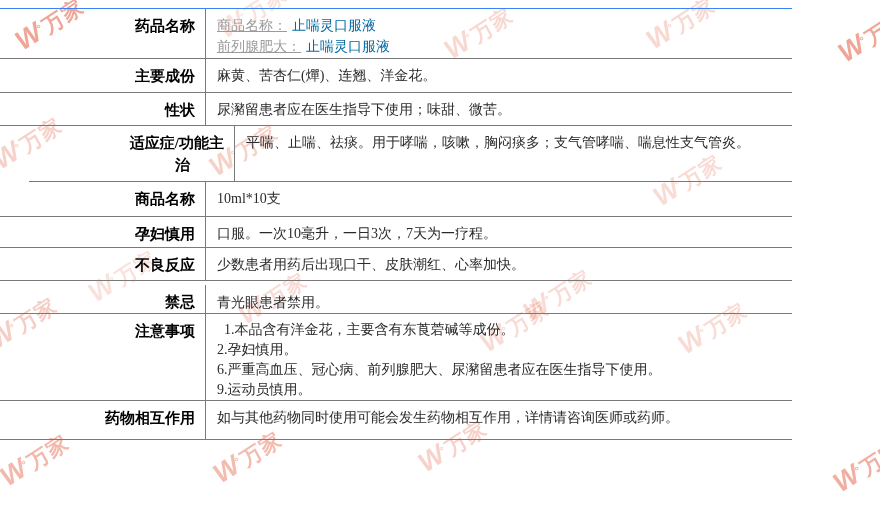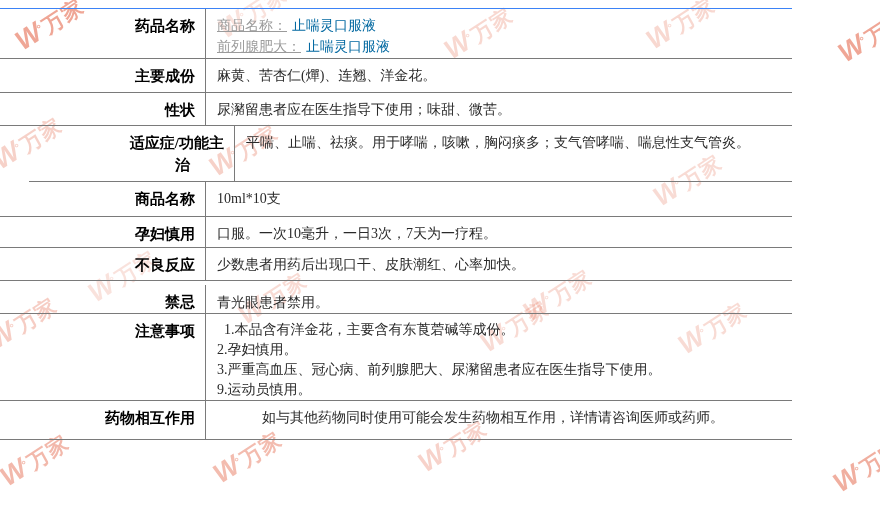--- a/index.html
+++ b/index.html
@@ -38,21 +38,21 @@
   }
   .row:nth-child(1)  { height:50px; }
   .row:nth-child(2)  { height:34px; }
   .row:nth-child(3)  { height:33px;justify-content:flex-end; }
   .row:nth-child(4)  { height:56px;margin-left:29px; }
   .row:nth-child(5)  { height:35px; }
   .row:nth-child(6)  { height:31px; }
   .row:nth-child(7)  { height:33px; }
   .row:nth-child(8)  { height:33px;align-items:flex-end; }
   .row:nth-child(9)  { height:87px;justify-content:flex-end; }
-  .row:nth-child(10) { height:39px;gap:45px; }
+  .row:nth-child(10) { height:39px; }
 
   .label-cell {
     width:206px;
     border-right:1px solid #7a7a7a;
     padding:6px 10px 0 0;
     text-align:right;
     font-weight:bold;
     font-size:15px;
     color:#000000;
     line-height:22px;
@@ -163,21 +163,21 @@
           <div class="content-line">青光眼患者禁用。</div>
         </div>
       </div>
       <div class="row">
         <div class="label-cell">
           <div class="label-line">注意事项</div>
         </div>
         <div class="content-cell">
           <div class="content-line">  1.本品含有洋金花，主要含有东莨菪碱等成份。</div>
           <div class="content-line">2.孕妇慎用。</div>
-          <div class="content-line">3.严重高血压、冠心病、前列腺肥大、尿瀦留患者应在医生指导下使用。</div>
+          <div class="content-line">6.严重高血压、冠心病、前列腺肥大、尿瀦留患者应在医生指导下使用。</div>
           <div class="content-line">9.运动员慎用。</div>
         </div>
       </div>
       <div class="row">
         <div class="label-cell">
           <div class="label-line">药物相互作用</div>
         </div>
         <div class="content-cell">
           <div class="content-line">如与其他药物同时使用可能会发生药物相互作用，详情请咨询医师或药师。</div>
         </div>

